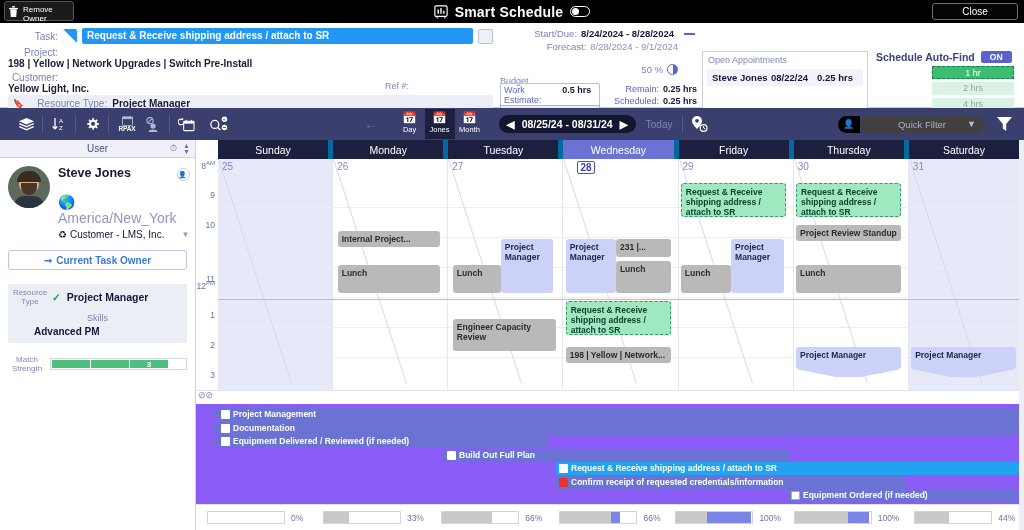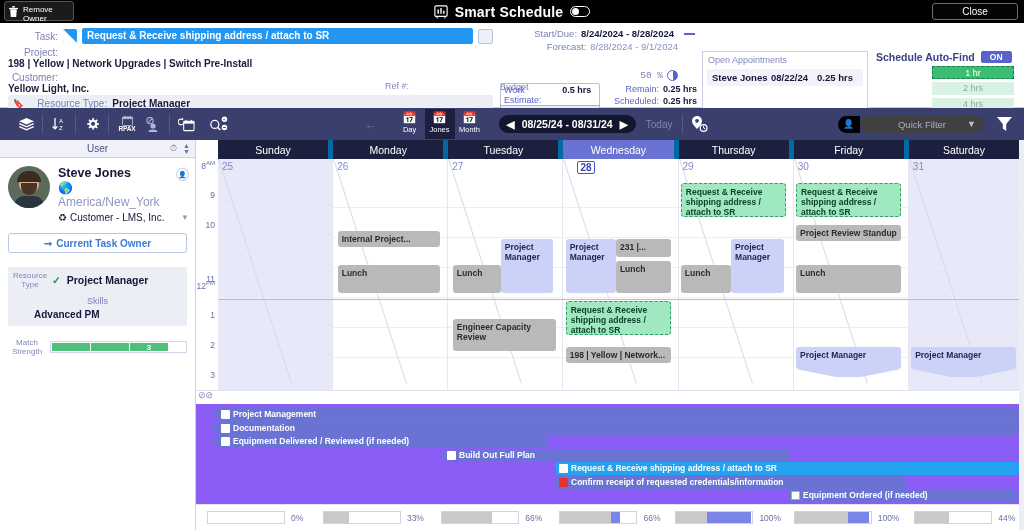--- a/index.html
+++ b/index.html
@@ -73,21 +73,21 @@
   .gb-row .lbl{width:95px;}
   .gb-row:first-child{padding-top:3px;}
   .tag-ico,.cap-ico{font-size:9px;color:#7b81b5;}
   
   .sched{position:absolute; left:500px; top:5px; width:195px;}
   .sd-line{display:flex;gap:4px;justify-content:flex-end;align-items:center;}
   .sd-lbl{color:#7b81b5;font-size:9.5px;}
   .sd-val{color:#16163a;font-size:9.5px;font-weight:bold;}
   .sd-val.light{color:#8a90c0;font-weight:normal;}
   .dash{width:11px;height:2px;background:#5b62c9;margin-left:6px;}
-  .pct-line{display:flex;justify-content:flex-end;align-items:center;gap:4px;margin-top:18px;font-family:Liberation Mono, monospace;}
+  .pct-line{display:flex;justify-content:flex-end;align-items:center;gap:4px;margin-top:12px;}
   .halfcircle{width:11px;height:11px;border-radius:50%;border:1.5px solid #5b62c9;
      background:linear-gradient(to right,#fff 0 50%, #5b62c9 50% 100%);}
   .budget-lbl{color:#7b81b5;font-size:9px;margin-top:1px;}
   .bud-box{position:absolute;left:500px;top:60px;width:100px;border:1px solid #b9bedd;border-radius:2px;}
   .bud-box2{position:absolute;left:608px;top:60px;width:96px;}
   .bud-row{display:flex;justify-content:flex-end;gap:4px;font-size:9px;padding:1px 3px;}
   .bud-row .k{color:#5b62c9;}
   .bud-row .v{color:#16163a;font-weight:bold;width:38px;}
   .hl{background:#e9ebf7;outline:1px solid #aab0e0;}
   .appt{
@@ -141,21 +141,21 @@
     display:flex;align-items:center;justify-content:center;color:#4a4f85;font-size:10px;position:relative;}
   .lp-head .clock{position:absolute;right:18px;color:#6a70a8;font-size:9px;}
   .lp-head .spin{position:absolute;right:5px;color:#6a70a8;font-size:7px;line-height:6px;}
   .user-card{display:flex;padding:8px 6px 4px 8px;gap:8px;}
   .avatar{width:42px;height:42px;border-radius:50%;background:#5b6a5a;overflow:hidden;position:relative;flex:none;}
   .av-face{position:absolute;left:11px;top:8px;width:20px;height:20px;border-radius:50%;background:#d8b090;}
   .av-hair{position:absolute;left:9px;top:5px;width:24px;height:11px;border-radius:12px 12px 0 0;background:#3a2a20;}
   .av-beard{position:absolute;left:13px;top:17px;width:16px;height:12px;border-radius:0 0 9px 9px;background:#4a3426;}
   .av-body{position:absolute;left:6px;top:30px;width:30px;height:16px;border-radius:10px 10px 0 0;background:#2b3440;}
   .uname{font-size:12.5px;font-weight:bold;color:#16163a;}
-  .utz{font-size:12px;color:#9096c2;margin-top:1px;}
+  .utz{font-size:14px;color:#9096c2;margin-top:14px;}
   .ucust{font-size:10px;color:#16163a;margin-top:3px;display:flex;align-items:center;gap:3px;}
   .caret-dn{margin-left:auto;color:#9096c2;font-size:8px;}
   .mic-btn{width:13px;height:13px;border:1px solid #c5c9e2;border-radius:50%;color:#6a70a8;
     font-size:7px;display:flex;align-items:center;justify-content:center;flex:none;margin-top:2px;}
   .cto-btn{margin:6px 8px 0 8px;height:20px;border:1px solid #b9c4e8;border-radius:3px;
     color:#3a7ad6;font-size:10px;font-weight:bold;display:flex;align-items:center;
     justify-content:center;gap:4px;}
   .restype{margin:14px 8px 0 8px;background:#eceef6;display:flex;align-items:center;padding:4px 0;}
   .rt-lbl{width:44px;color:#8187ba;font-size:8px;text-align:center;line-height:9px;}
   .rt-val{font-size:10.5px;font-weight:bold;color:#16163a;}
@@ -547,22 +547,22 @@
     <div class="tick" style="top: 140px;">12<sup>PM</sup></div>
     <div class="tick" style="top: 170px;">1</div>
     <div class="tick" style="top: 200px;">2</div>
     <div class="tick" style="top: 230px;">3</div>
   </div>
 <div class="cal-head" id="calhead">
     <div class="day-h">Sunday</div>
     <div class="day-h">Monday</div>
     <div class="day-h">Tuesday</div>
     <div class="day-h sel">Wednesday</div>
+    <div class="day-h">Friday</div>
     <div class="day-h">Thursday</div>
-    <div class="day-h">Friday</div>
     <div class="day-h">Saturday</div>
   </div>
 <div class="cal-body" id="calbody">
     <div class="day-col shade">
       <div class="whitearea"></div>
       <div class="day-num">25</div>
       <div class="hline" style="top: 48px;"></div>
       <div class="hline" style="top: 78px;"></div>
       <div class="hline" style="top: 108px;"></div>
       <div class="hline" style="top: 138px;"></div>

